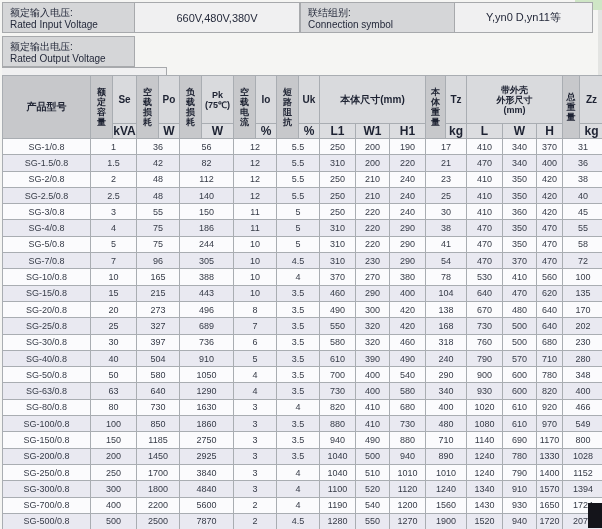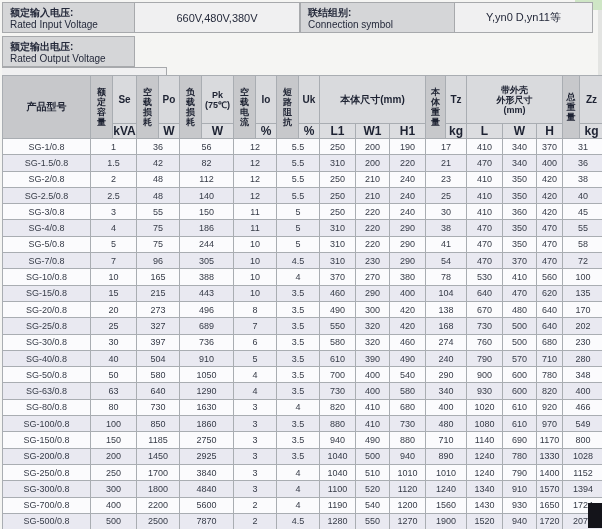--- a/index.html
+++ b/index.html
@@ -13,21 +13,21 @@
 
   
   .info-row { position:absolute; left:2px; display:flex; }
   .info-row.r1 { top:2px; }
   .info-row.r2 { top:36px;flex-direction:column; }
   .info-label, .info-value { box-sizing:border-box; height:31px; border:1px solid #a7a9ac; }
   .info-label {
     background:#d5d6d8; color:#252a3b; padding:2px 0 0 7px;
     display:flex; flex-direction:column; justify-content:center; line-height:1.2;
   }
-  .info-label .zh { font-size:10px; font-weight:bold; }
+  .info-label .zh { font-size:10px; font-weight:normal; }
   .info-label .en { font-size:10px; }
   .info-value {
     background:#f0f0f1; color:#252a3b; font-size:11px;
     display:flex; align-items:center; justify-content:center; border-left:none;
   }
   .w-l1 { width:133px; } .w-v1 { width:165px; } .w-l2 { width:155px; } .w-v2 { width:138px; }
 
   
   table.spec {
     position:absolute; top:75px; left:2px; width:599px;
@@ -393,21 +393,21 @@
         <tr class="odd">
           <td colspan="1">SG-30/0.8</td>
           <td colspan="2">30</td>
           <td colspan="2">397</td>
           <td colspan="2">736</td>
           <td colspan="2">6</td>
           <td colspan="2">3.5</td>
           <td colspan="1">580</td>
           <td colspan="1">320</td>
           <td colspan="1">460</td>
-          <td colspan="2">274</td>
+          <td colspan="2">318</td>
           <td colspan="1">760</td>
           <td colspan="1">500</td>
           <td colspan="1">680</td>
           <td colspan="2">230</td>
         </tr>
         <tr class="even">
           <td colspan="1">SG-40/0.8</td>
           <td colspan="2">40</td>
           <td colspan="2">504</td>
           <td colspan="2">910</td>

